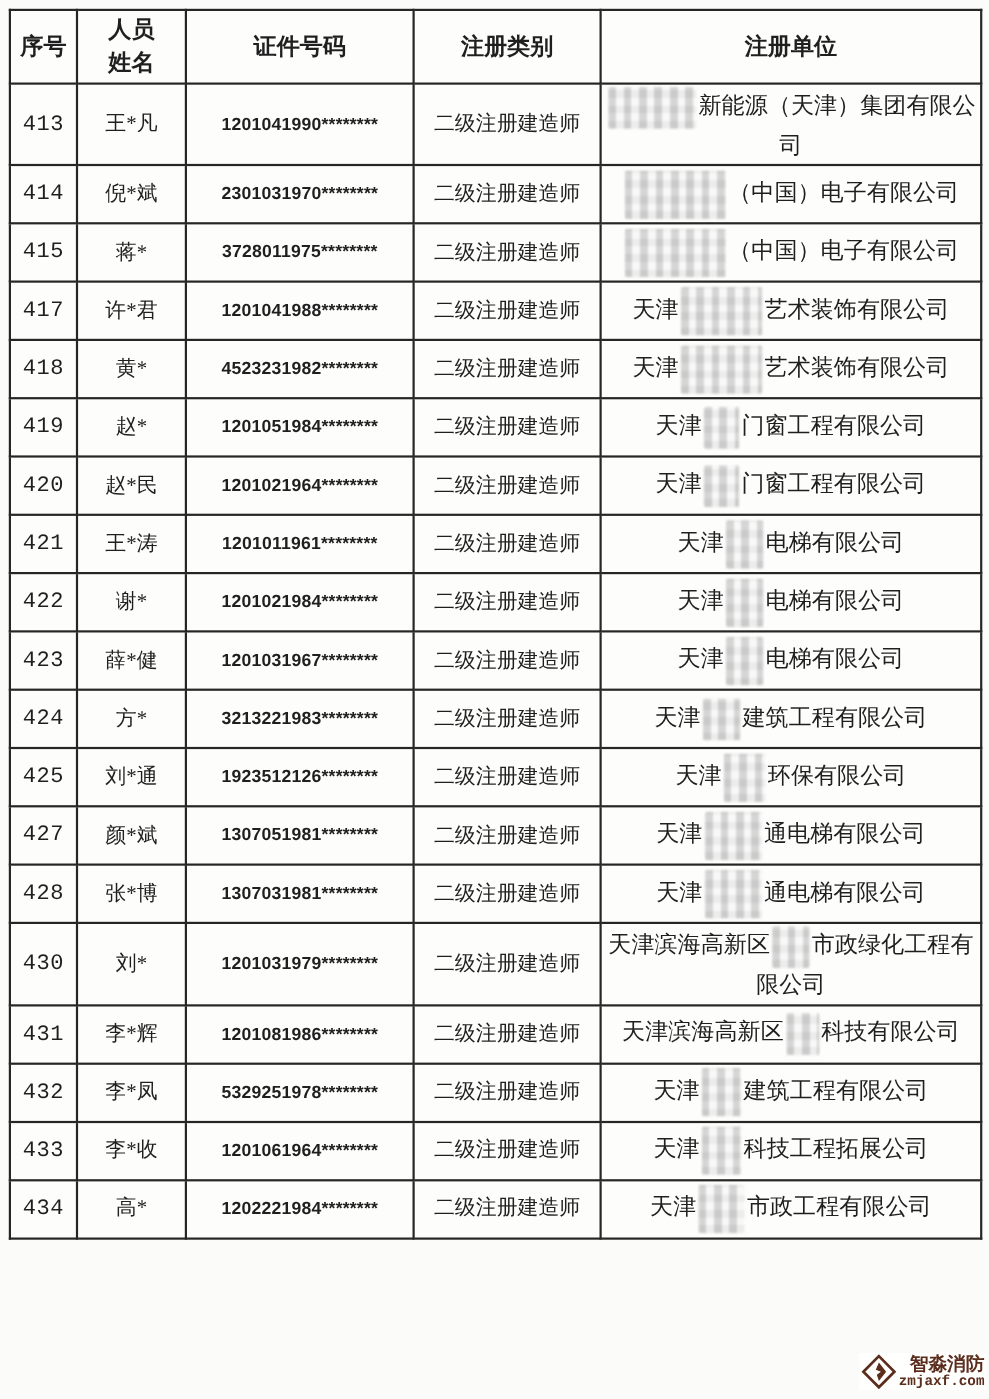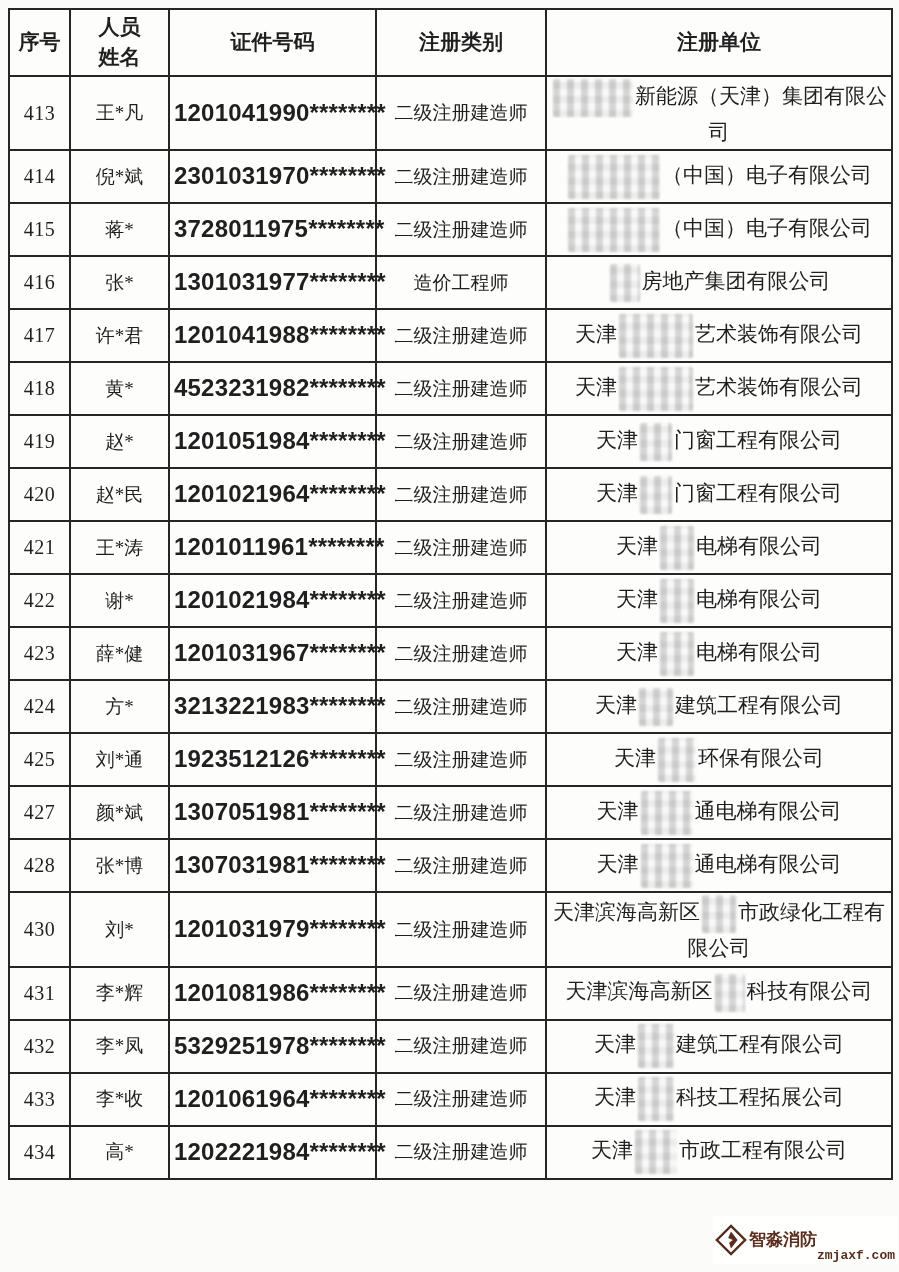--- a/index.html
+++ b/index.html
@@ -24,54 +24,53 @@
     text-align:center;vertical-align:middle;
     padding:2px 4px;
     line-height:1.45;
   }
   thead th{
     height:50px;font-size:21px;font-weight:700;
     white-space:pre-line;
   }
   tbody td{height:47px;font-size:19px;}
   td.no-cell{
-    font-family:Liberation Serif, serif;
+    font-family:Liberation Mono, monospace;
     font-size:20px;letter-spacing:0.5px;
   }
   td.id-cell{
     font-family:"Liberation Sans","DejaVu Sans",sans-serif;
-    font-size:24px;font-weight:700;letter-spacing:0.2px;
+    font-size:16px;font-weight:700;letter-spacing:0.2px;
     white-space:nowrap;
   }
   td.unit-cell{font-size:21px;}
   .redact{
     display:inline-block;vertical-align:middle;
     height:38px;margin:0 2px;border-radius:2px;
     background-image:
       repeating-linear-gradient(90deg, rgba(186,186,186,0.55) 0 7px, rgba(250,250,250,0.5) 7px 14px),
       repeating-linear-gradient(0deg, rgba(196,196,196,0.55) 0 7px, rgba(240,240,240,0.5) 7px 14px);
     filter:blur(1.1px);
   }
   .watermark{
     position:absolute;right:2px;bottom:8px;
     display:flex;align-items:center;gap:2px;
     background:rgba(255,255,255,0.82);
     padding:1px 2px;
     color:#5a2d1d;
   }
   .wm-logo{width:32px;height:32px;flex:0 0 auto;}
-  .wm-texts{display:flex;flex-direction:row;align-items:center;line-height:1.05;}
+  .wm-texts{display:flex;flex-direction:column;align-items:flex-end;line-height:1.05;}
   .wm-brand{
     font-size:17px;font-weight:700;
     font-family:"Liberation Sans","DejaVu Sans",sans-serif;
   }
   .wm-domain{
     font-size:13px;font-weight:700;
     font-family:"Liberation Mono","DejaVu Sans Mono",monospace;
-    margin-top:32px;
   }
 </style>
 </head>
 <body>
 
 <div class="page">
   <table>
     <colgroup>
       <col class="c-no">
         <col class="c-name">
@@ -105,27 +104,20 @@
           <td class="unit-cell"><span class="redact" style="width: 92px; height: 44px;"></span><span>（中国）电子有限公司</span></td>
         </tr>
         <tr>
           <td class="no-cell">415</td>
           <td>蒋*</td>
           <td class="id-cell">3728011975********</td>
           <td>二级注册建造师</td>
           <td class="unit-cell"><span class="redact" style="width: 92px; height: 44px;"></span><span>（中国）电子有限公司</span></td>
         </tr>
         <tr>
-          <td class="no-cell">416</td>
-          <td>张*</td>
-          <td class="id-cell">1301031977********</td>
-          <td>造价工程师</td>
-          <td class="unit-cell"><span class="redact" style="width: 30px;"></span><span>房地产集团有限公司</span></td>
-        </tr>
-        <tr>
           <td class="no-cell">417</td>
           <td>许*君</td>
           <td class="id-cell">1201041988********</td>
           <td>二级注册建造师</td>
           <td class="unit-cell"><span>天津</span><span class="redact" style="width: 74px; height: 44px;"></span><span>艺术装饰有限公司</span></td>
         </tr>
         <tr>
           <td class="no-cell">418</td>
           <td>黄*</td>
           <td class="id-cell">4523231982********</td>

